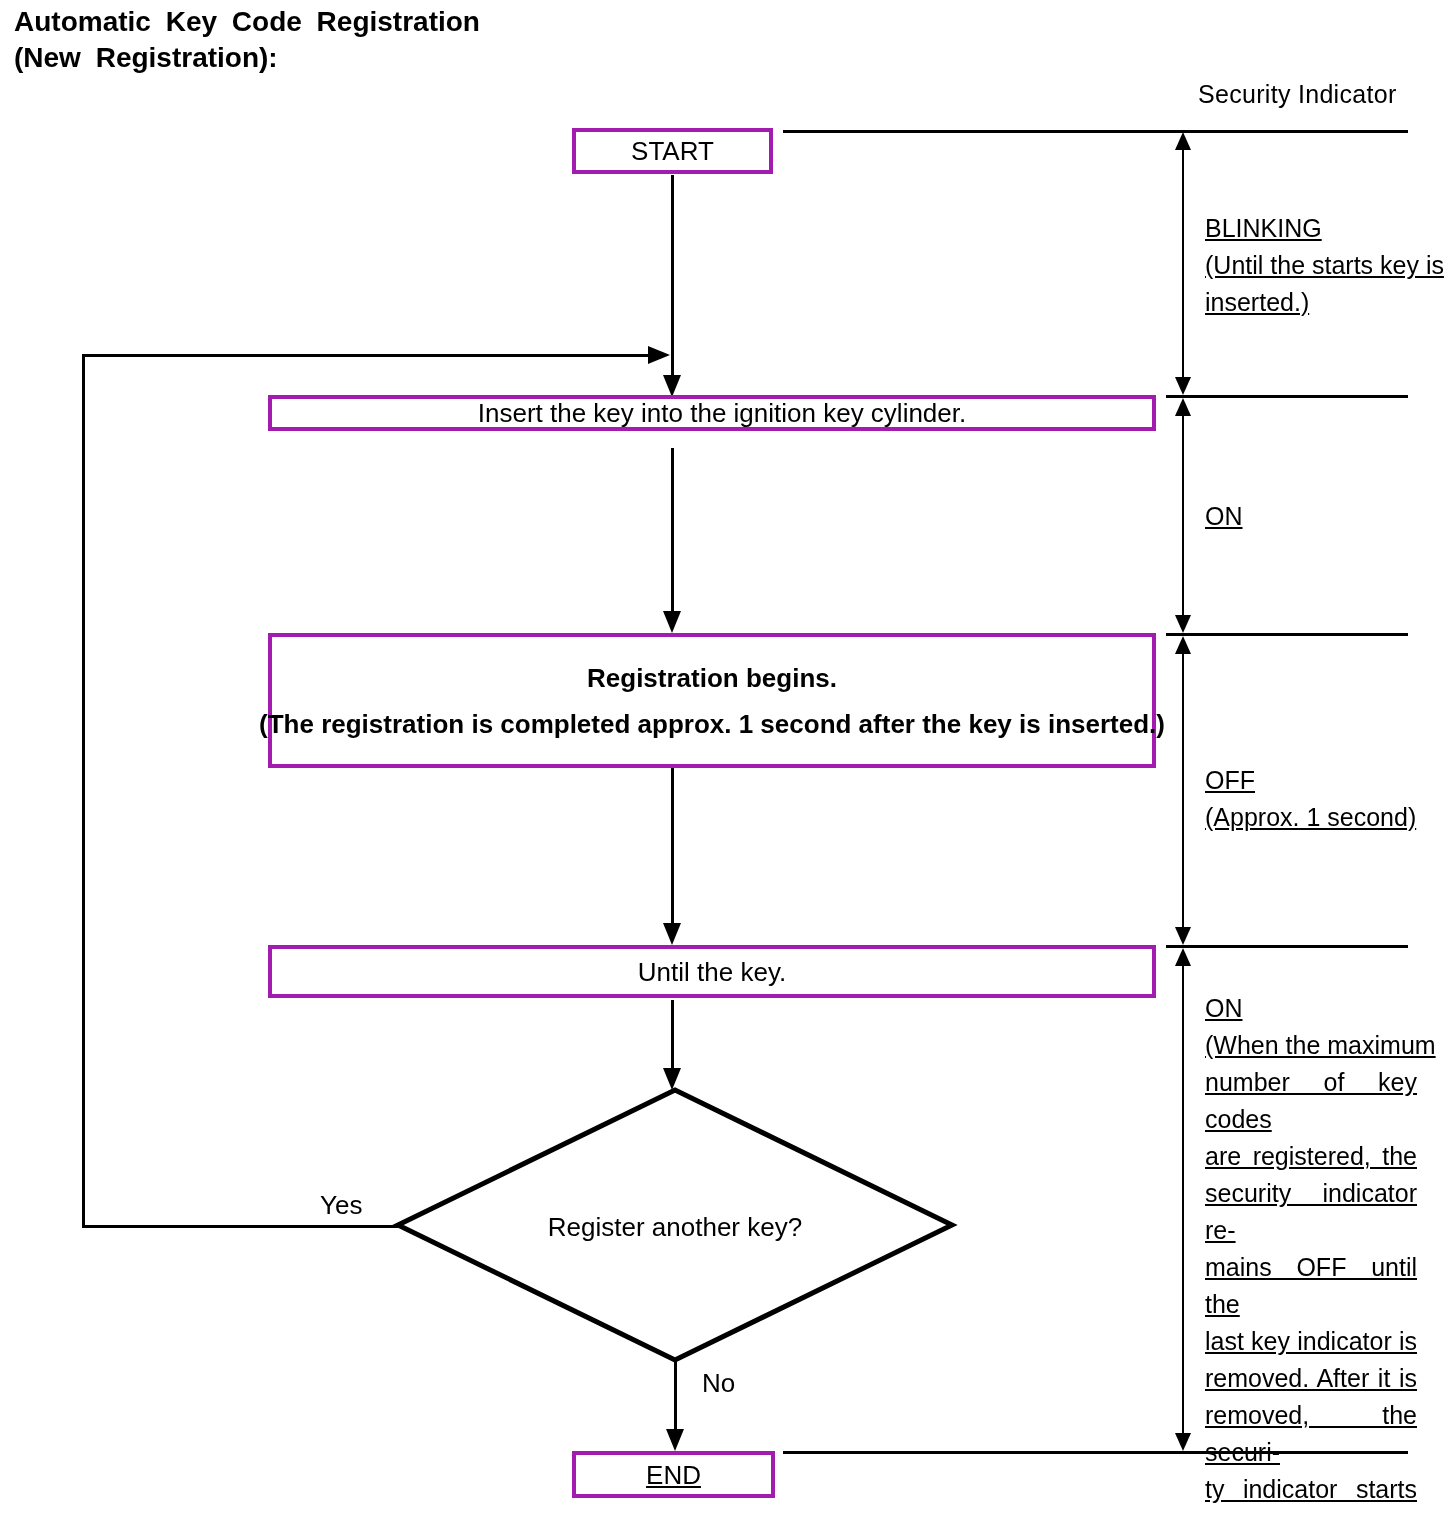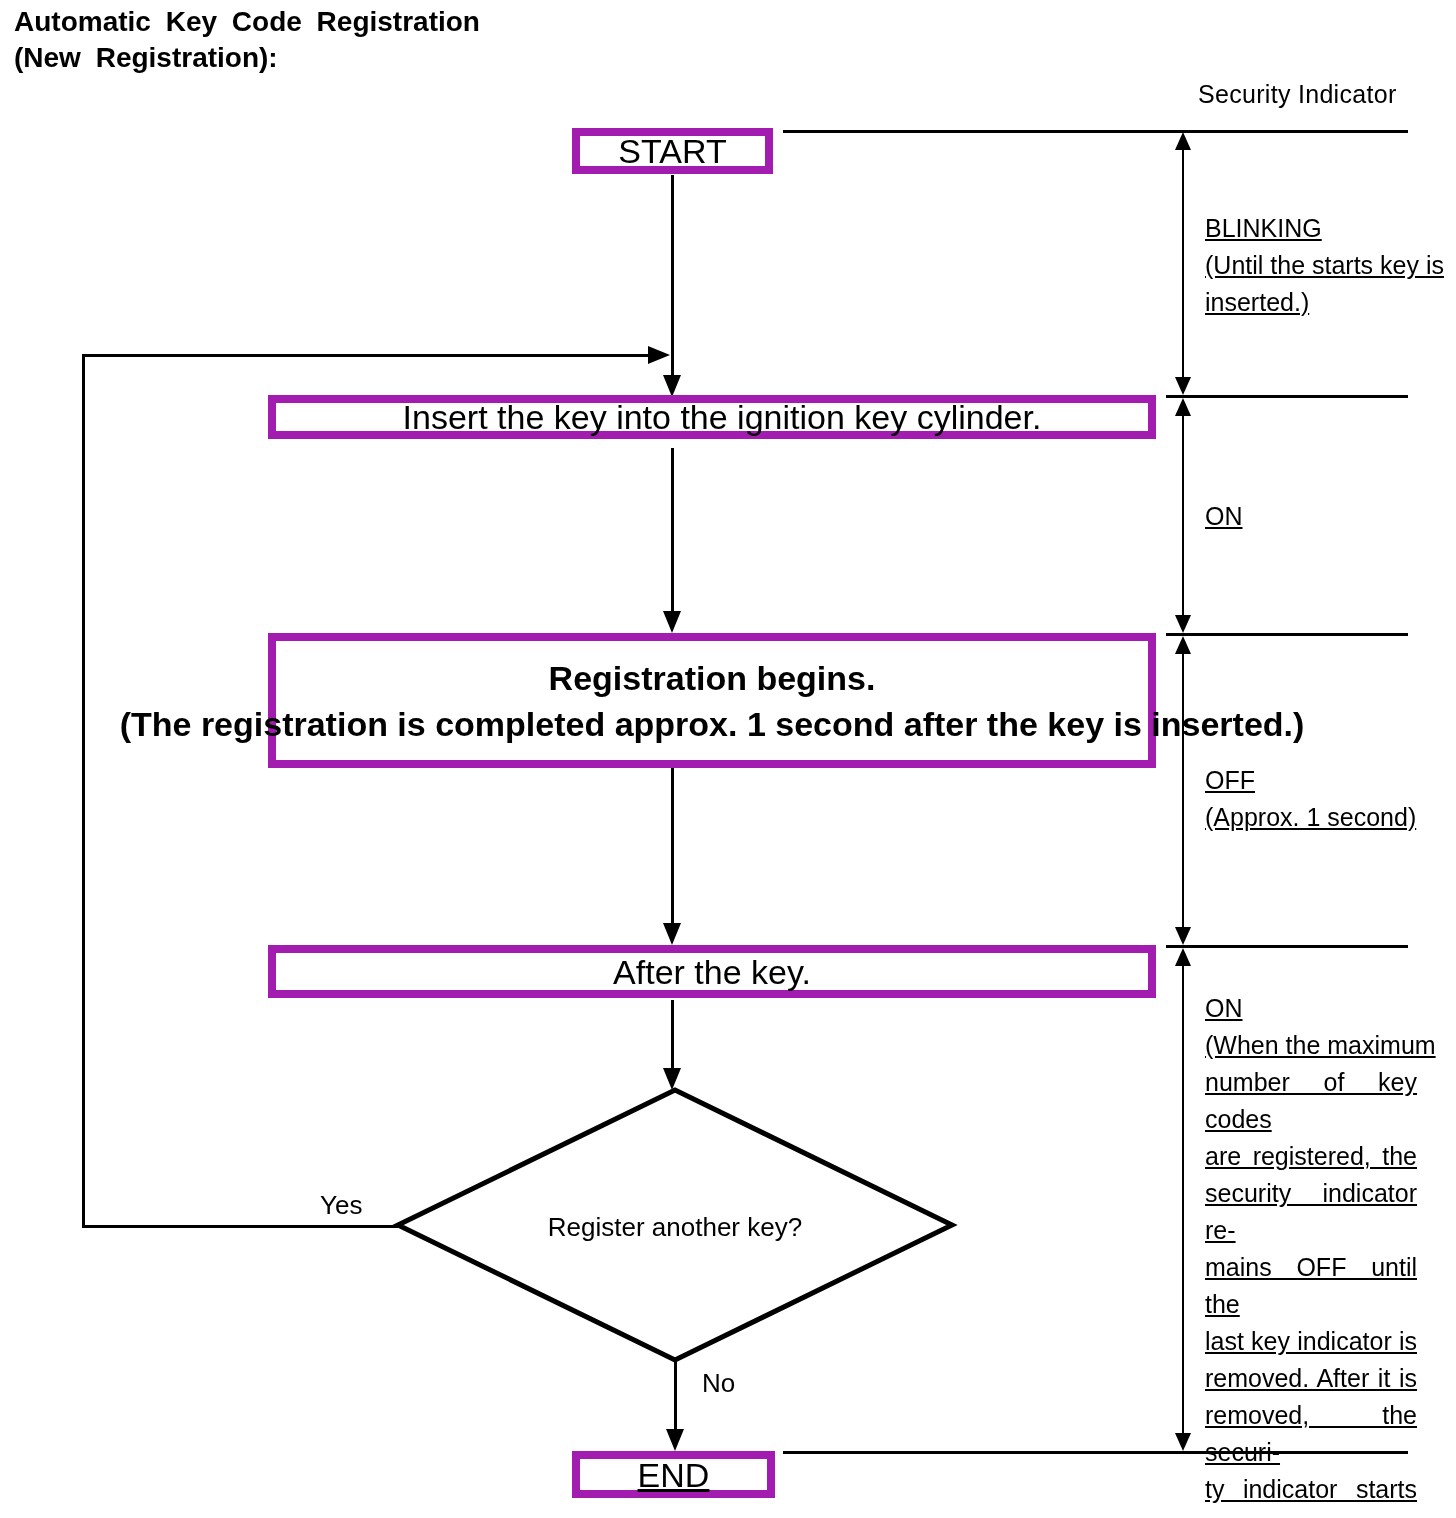--- a/index.html
+++ b/index.html
@@ -12,27 +12,27 @@
     position:absolute; left:14px; top:4px;
     font-size:28px; font-weight:bold; line-height:36px; word-spacing:7px;
     white-space:nowrap;
   }
   .sec-heading {
     position:absolute; left:1198px; top:80px;
     font-size:25px; white-space:nowrap; letter-spacing:0.3px;
   }
   .node {
     position:absolute; box-sizing:border-box; background:#ffffff;
-    border:8px solid #a21caf; display:flex; flex-direction:column;
+    border:4px solid #a21caf; display:flex; flex-direction:column;
     align-items:center; justify-content:center;
-    font-size:34px; text-align:center; line-height:46px; z-index:2;
+    font-size:26px; text-align:center; line-height:46px; z-index:2;
     white-space:nowrap;
   }
   .node-start  { left:572px; top:128px;  width:201px; height:46px; }
-  .node-insert { left:268px; top:395px;  width:888px; height:44px;padding-left:20px; }
+  .node-insert { left:268px; top:395px;  width:888px; height:36px;padding-left:20px; }
   .node-reg    { left:268px; top:633px;  width:888px; height:135px;font-weight:bold; }
   .node-remove { left:268px; top:945px;  width:888px; height:53px; }
   .node-end    { left:572px; top:1451px; width:203px; height:47px;text-decoration:underline; }
   .decision-label {
     position:absolute; left:425px; top:1212px; width:500px;
     font-size:26px; text-align:center; z-index:2; white-space:nowrap;
   }
   .branch-label { position:absolute; font-size:26px; z-index:2; white-space:nowrap; }
   .branch-yes { left:320px; top:1190px; }
   .branch-no  { left:702px; top:1368px; }
@@ -109,21 +109,21 @@
 
   <div class="node node-start">START</div>
 
   <div class="node node-insert">Insert the key into the ignition key cylinder.</div>
 
   <div class="node node-reg">
     <div>Registration begins.</div>
     <div>(The registration is completed approx. 1 second after the key is inserted.)</div>
   </div>
 
-  <div class="node node-remove">After the key.</div>
+  <div class="node node-remove">Until the key.</div>
 
   <div class="decision-label">Register another key?</div>
 
   <div class="branch-label branch-yes">Yes</div>
 
   <div class="branch-label branch-no">No</div>
 
   <div class="node node-end">END</div>
 
   <div class="rail-block rail-blinking">

